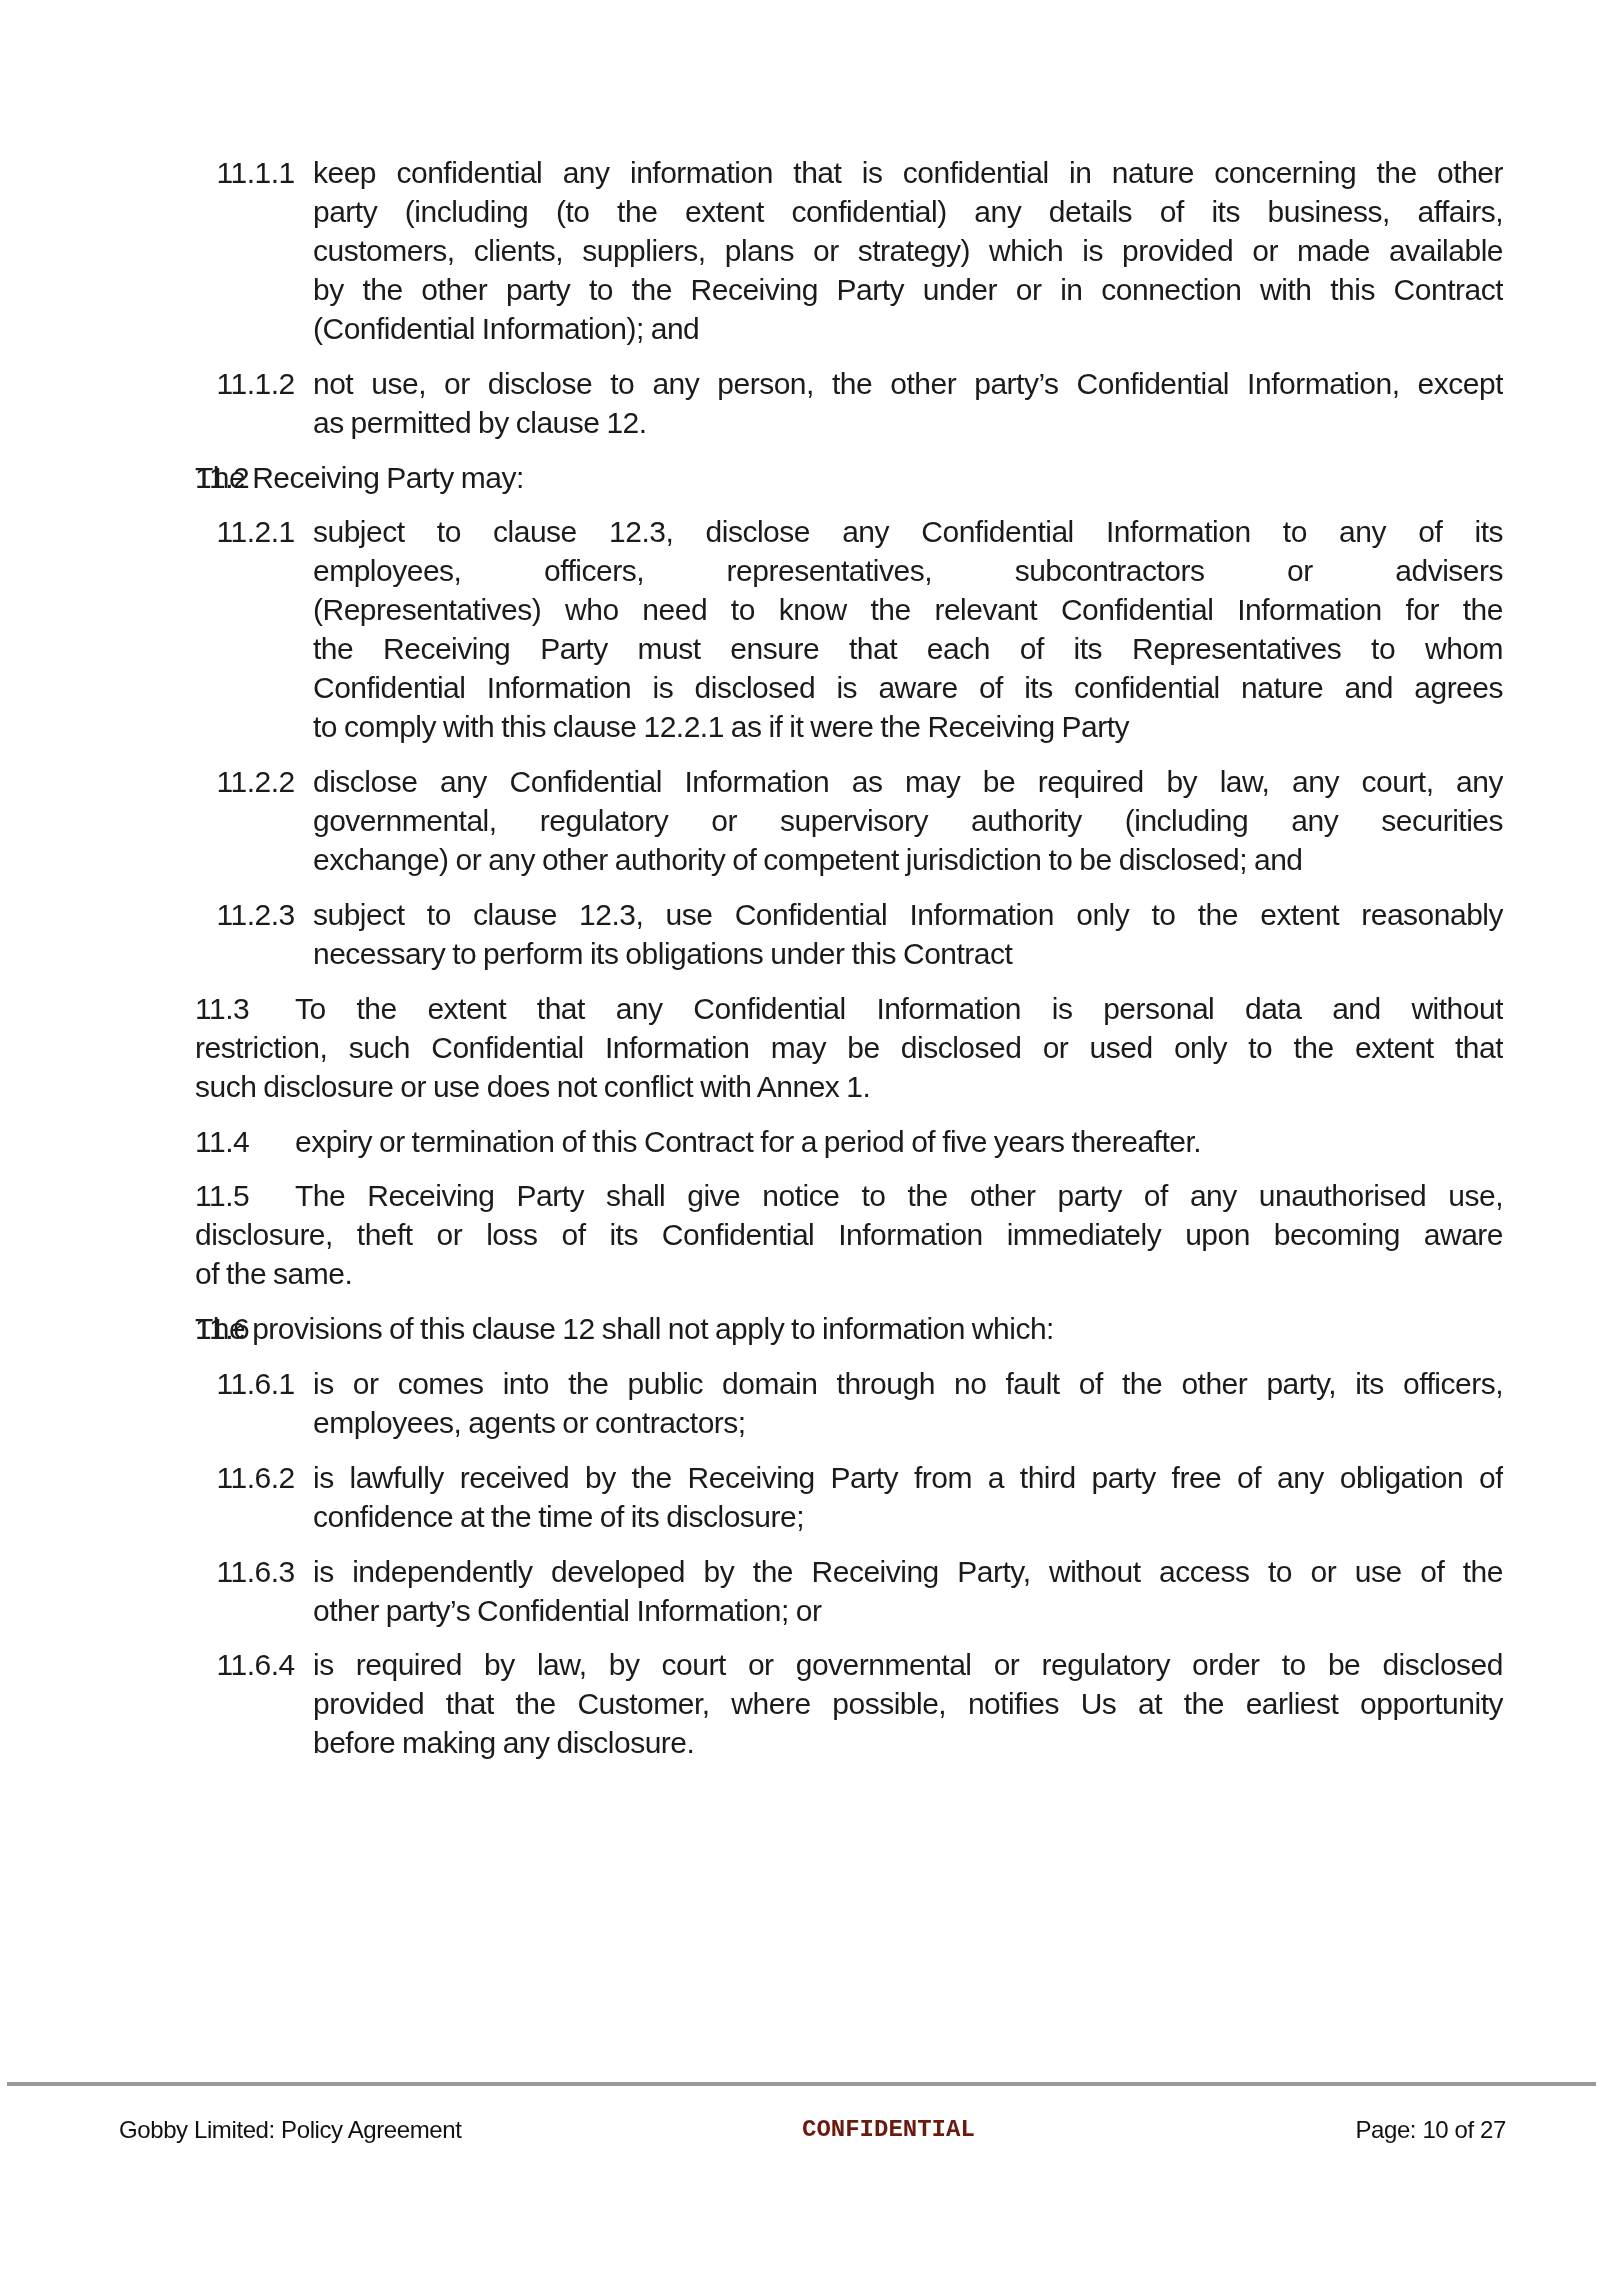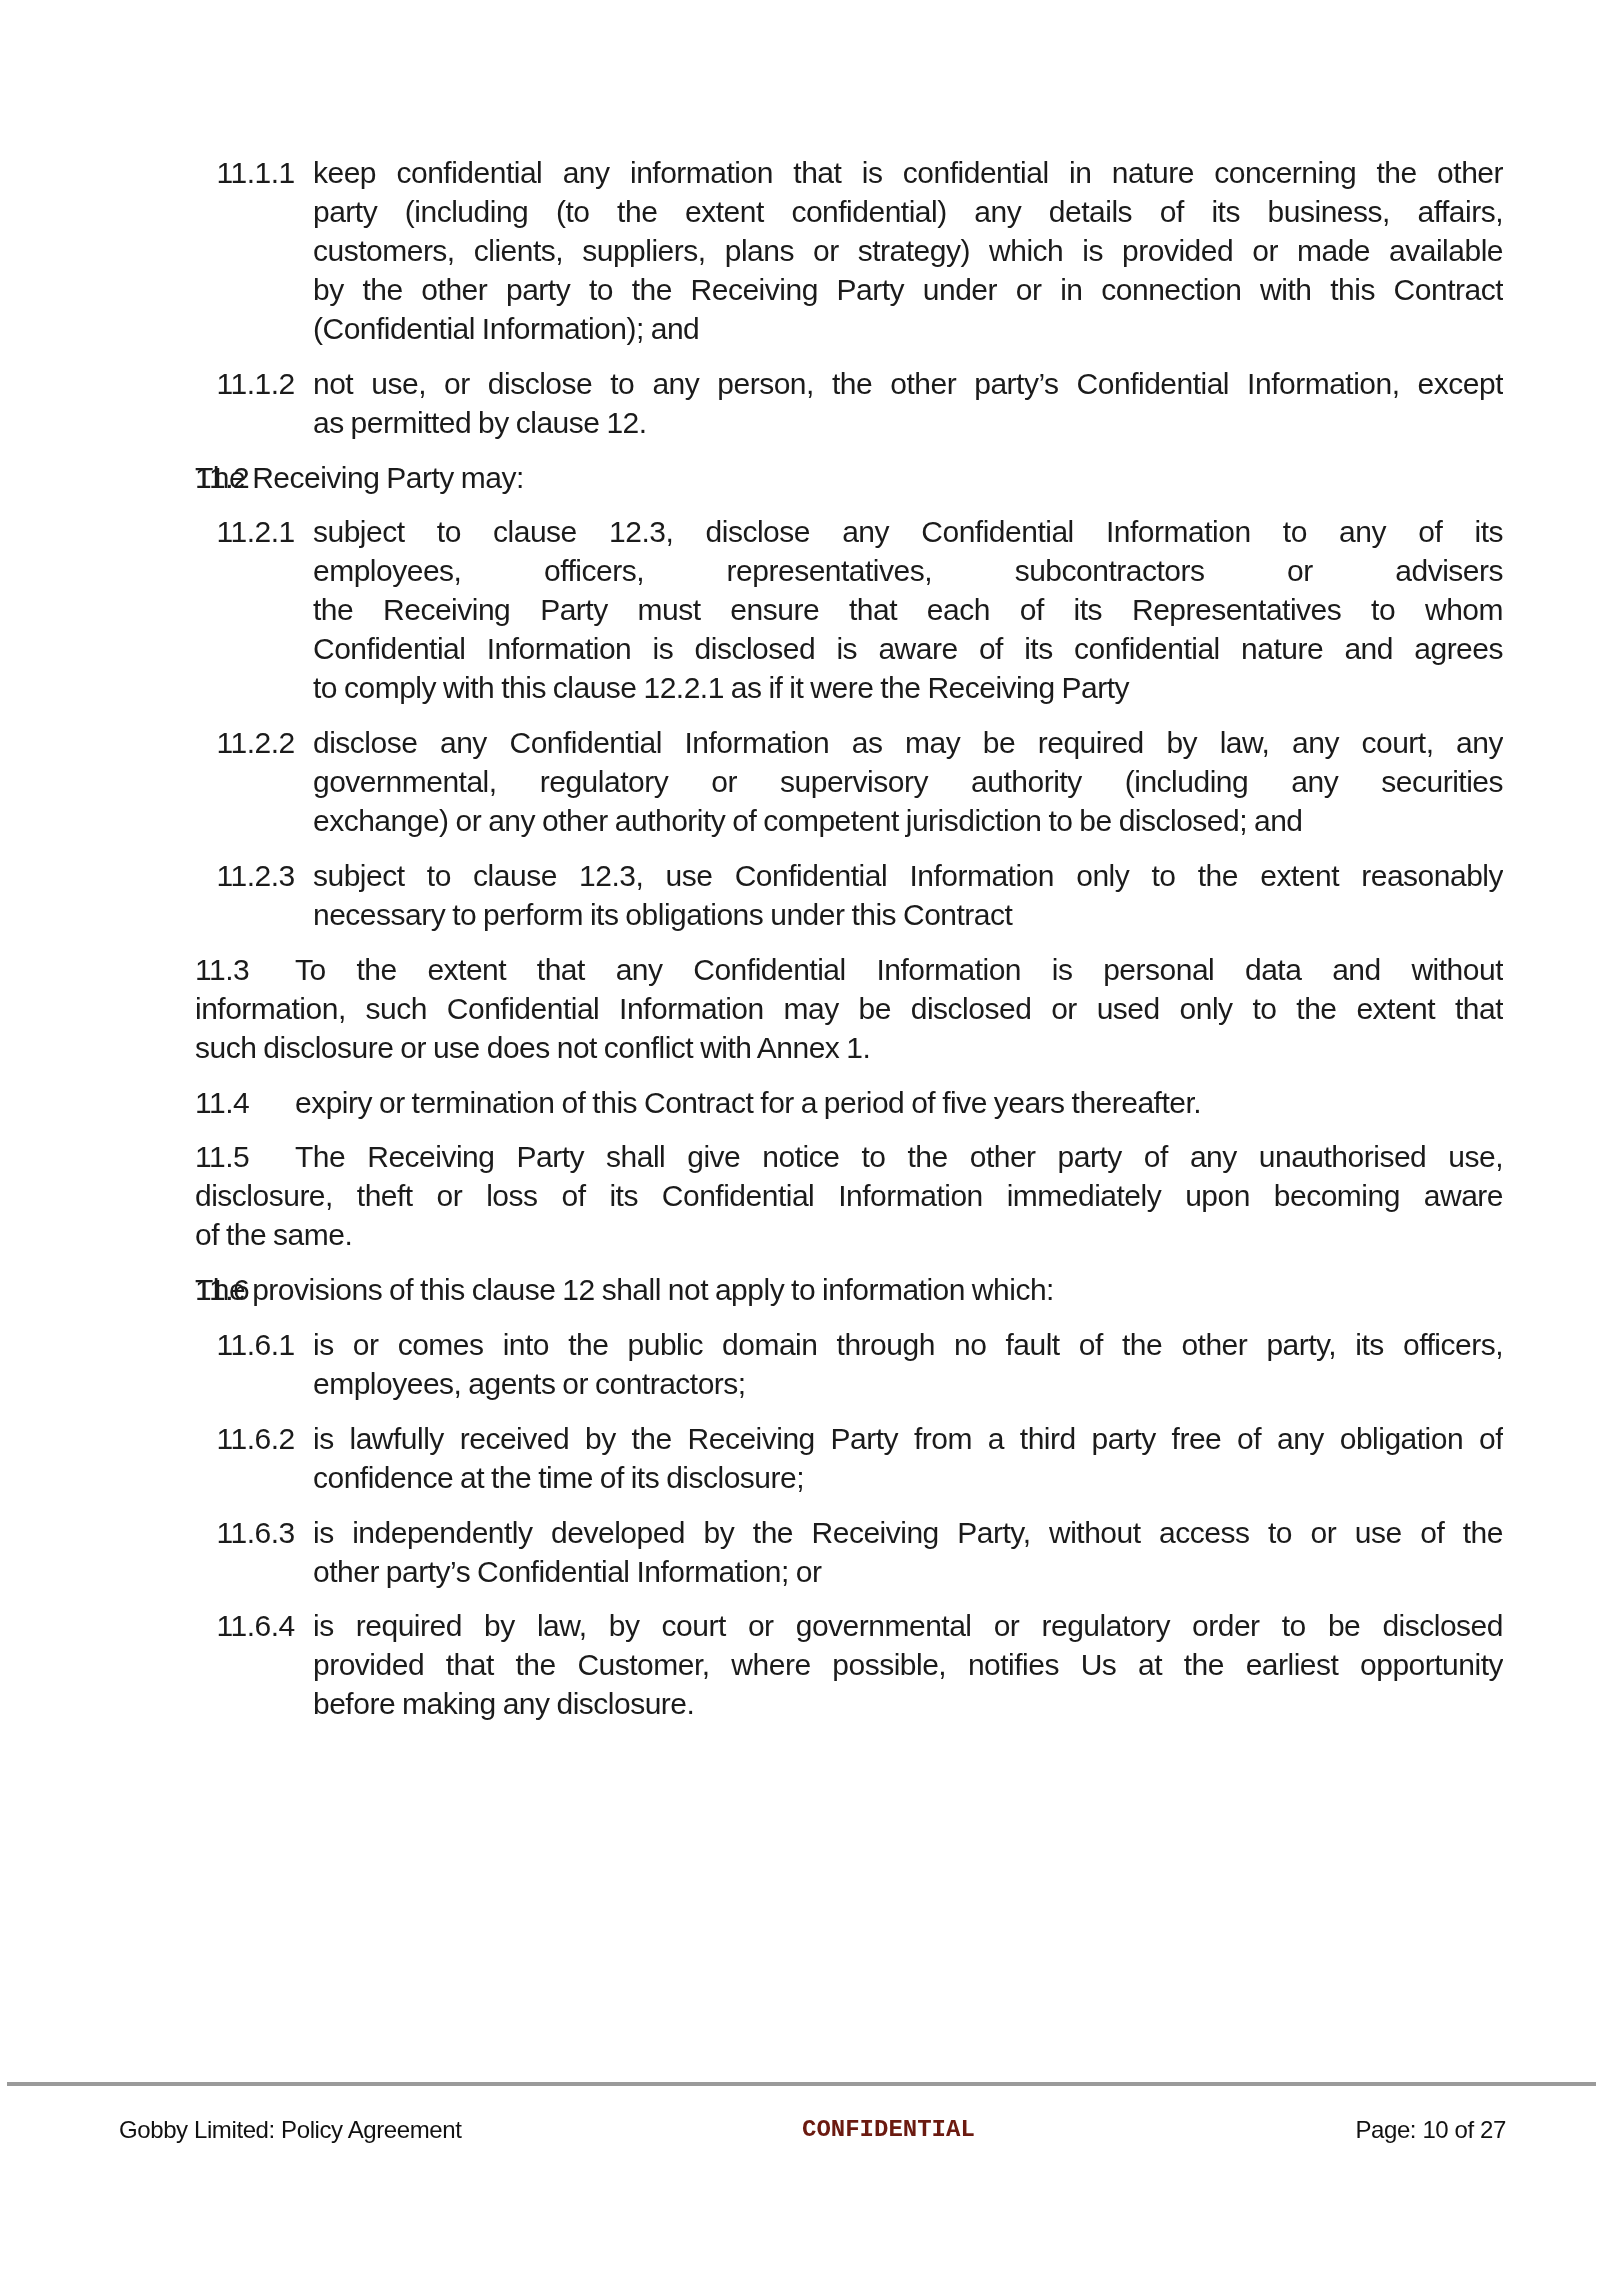--- a/index.html
+++ b/index.html
@@ -129,20 +129,21 @@
         <span class="num">11.2</span>
         <div class="lines">
           <span class="line last">The Receiving Party may:</span>
         </div>
       </div>
       <div class="clause level3">
         <span class="num">11.2.1</span>
         <div class="lines">
           <span class="line">subject to clause 12.3, disclose any Confidential Information to any of its</span>
           <span class="line">employees, officers, representatives, subcontractors or advisers</span>
+          <span class="line">(Representatives) who need to know the relevant Confidential Information for the</span>
           <span class="line">the Receiving Party must ensure that each of its Representatives to whom</span>
           <span class="line">Confidential Information is disclosed is aware of its confidential nature and agrees</span>
           <span class="line last">to comply with this clause 12.2.1 as if it were the Receiving Party</span>
         </div>
       </div>
       <div class="clause level3">
         <span class="num">11.2.2</span>
         <div class="lines">
           <span class="line">disclose any Confidential Information as may be required by law, any court, any</span>
           <span class="line">governmental, regulatory or supervisory authority (including any securities</span>
@@ -153,21 +154,21 @@
         <span class="num">11.2.3</span>
         <div class="lines">
           <span class="line">subject to clause 12.3, use Confidential Information only to the extent reasonably</span>
           <span class="line last">necessary to perform its obligations under this Contract</span>
         </div>
       </div>
       <div class="clause level2 para">
         <span class="num">11.3</span>
         <div class="lines">
           <span class="line" style="padding-left: 100px; text-indent: 0px; margin-top: 6px;">To the extent that any Confidential Information is personal data and without</span>
-          <span class="line">information, such Confidential Information may be disclosed or used only to the extent that</span>
+          <span class="line">restriction, such Confidential Information may be disclosed or used only to the extent that</span>
           <span class="line last">such disclosure or use does not conflict with Annex 1.</span>
         </div>
       </div>
       <div class="clause level2 para">
         <span class="num">11.4</span>
         <div class="lines">
           <span class="line last">expiry or termination of this Contract for a period of five years thereafter.</span>
         </div>
       </div>
       <div class="clause level2 para">

